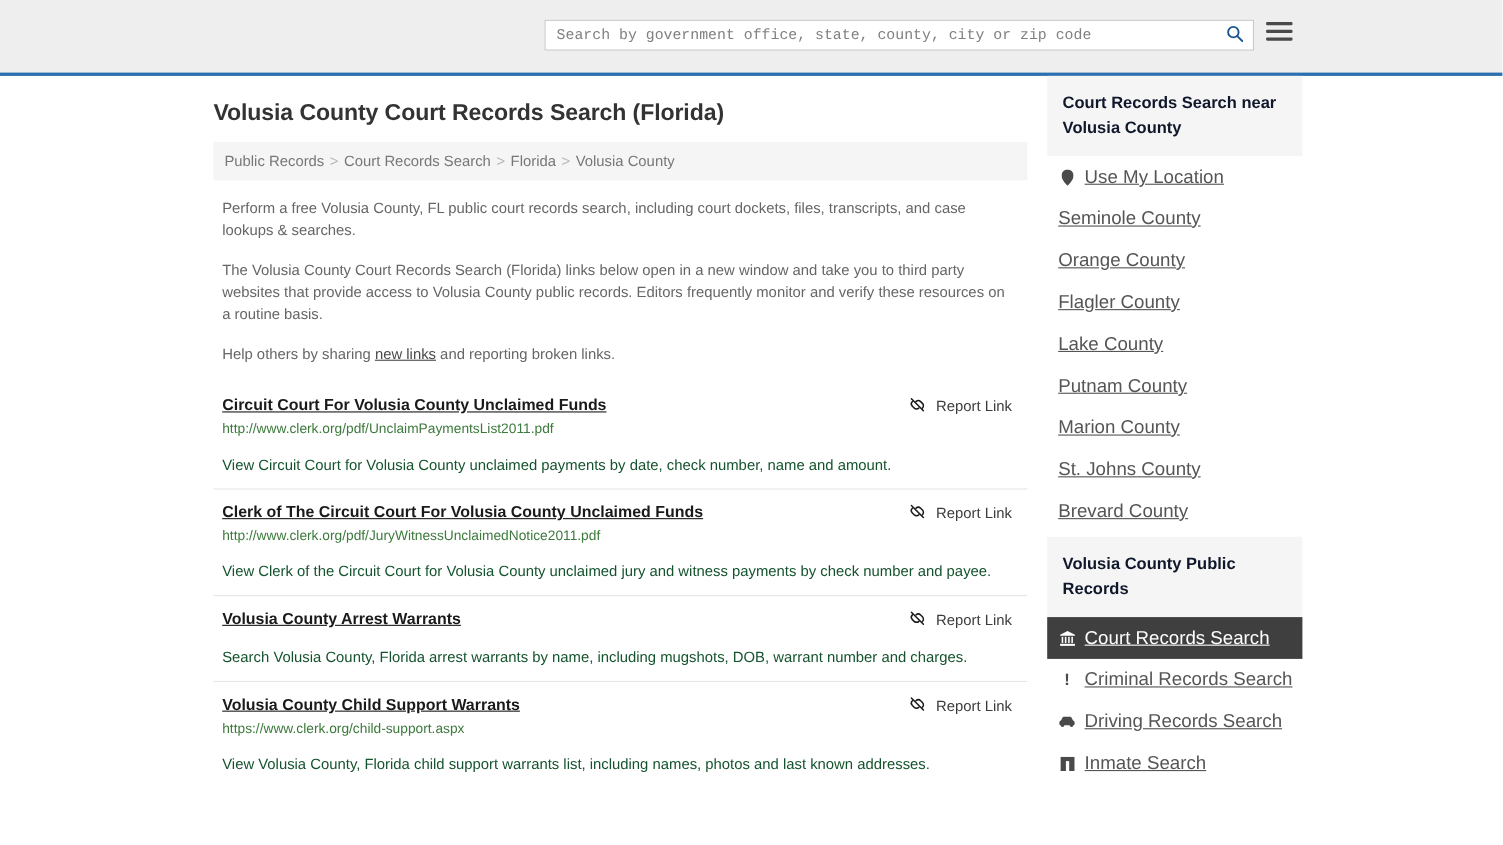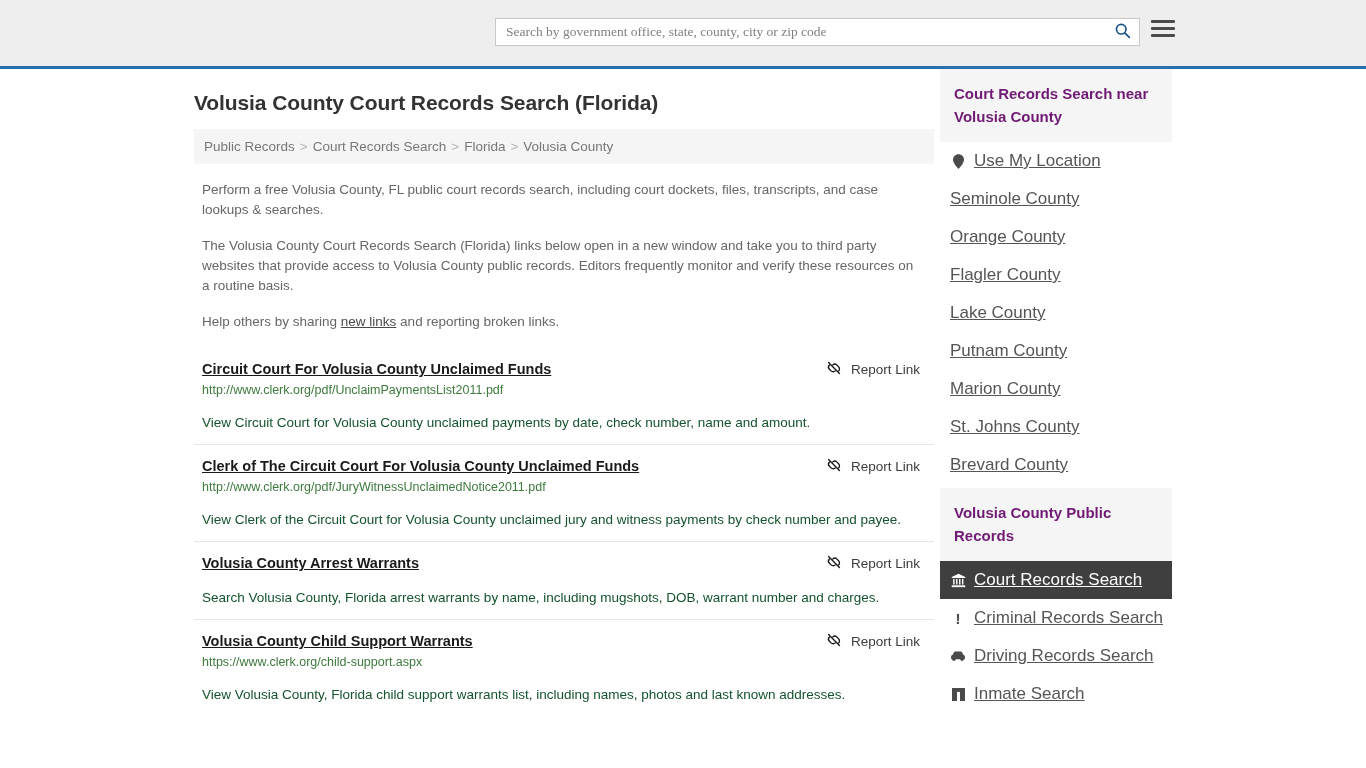--- a/index.html
+++ b/index.html
@@ -55,21 +55,21 @@
     background: #ffffff;
     border: 1px solid #c9c9c9;
     display: flex;
     align-items: center;
   }
   .search-input {
     flex: 1;
     border: 0;
     outline: none;
     background: transparent;
-    font-family: Liberation Serif, serif;
+    font-family: Liberation Mono, monospace;
     font-size: 13.5px;
     color: #15803d;
     padding: 0 8px 0 10px;
     height: 100%;
   }
   .search-input::placeholder { color: #808080; }
   .search-btn {
     width: 34px; height: 100%;
     border: 0; background: transparent;
     cursor: pointer;
@@ -96,21 +96,21 @@
   .page {
     position: relative;
     width: 1366px;
     padding: 0;
   }
   .container {
     width: 978px;
     margin: 0 auto;
     position: relative;
     display: flex;
-    gap: 0;
+    gap: 12px;
   }
   .col-main { width: 740px; flex: none; }
   .col-side { width: 232px; flex: none; margin-left: 6px; }
 
   h1.page-title {
     font-size: 21px;
     color: #333333;
     font-weight: bold;
     margin: 22px 0 14px 0;
     letter-spacing: -0.1px;
@@ -186,21 +186,21 @@
   }
   .result:first-child .report-link { top: 8px; }
 
   
   .side-box { margin-bottom: 4px; }
   .side-head {
     background: #f5f5f5;
     padding: 13px 14px 14px 14px;
     font-size: 15px;
     font-weight: bold;
-    color: #701a75;
+    color: #0f172a;
     line-height: 23px;
   }
   .side-list { padding: 0; margin: 0; list-style: none; }
   .side-list li {
     display: flex;
     align-items: center;
     gap: 8px;
     padding: 9px 10px 9px 10px;
   }
   .side-list li.active {

